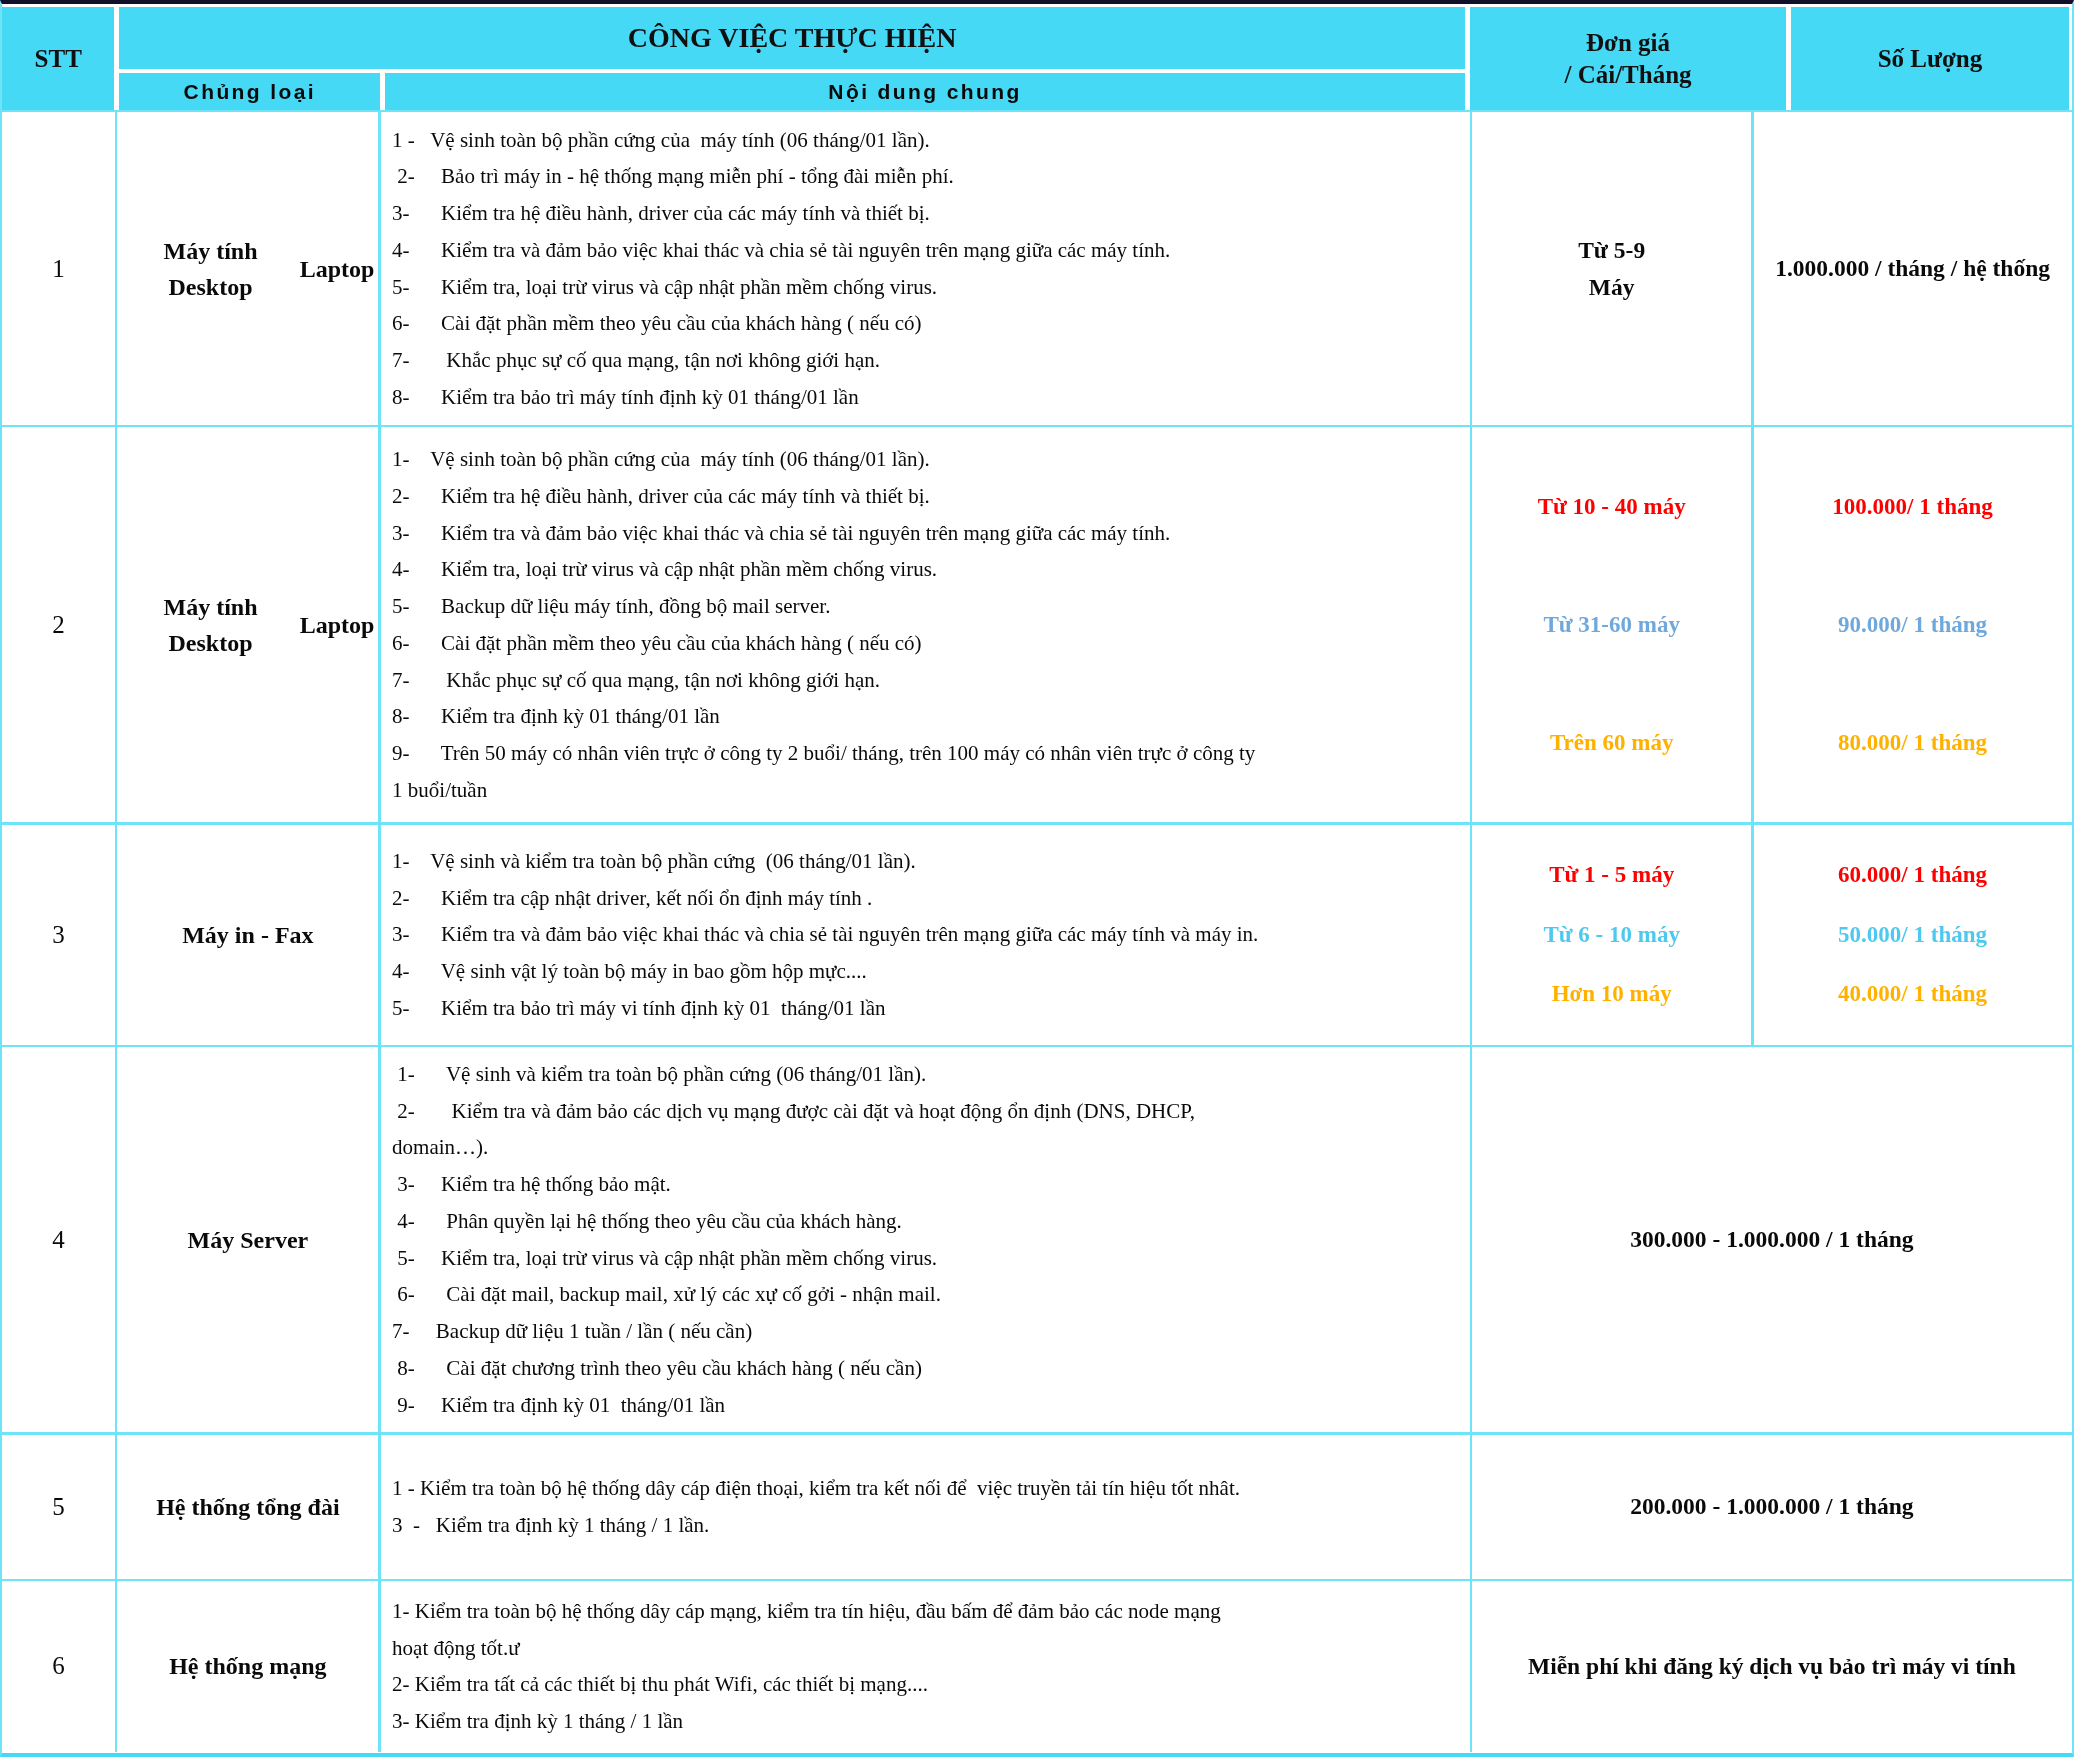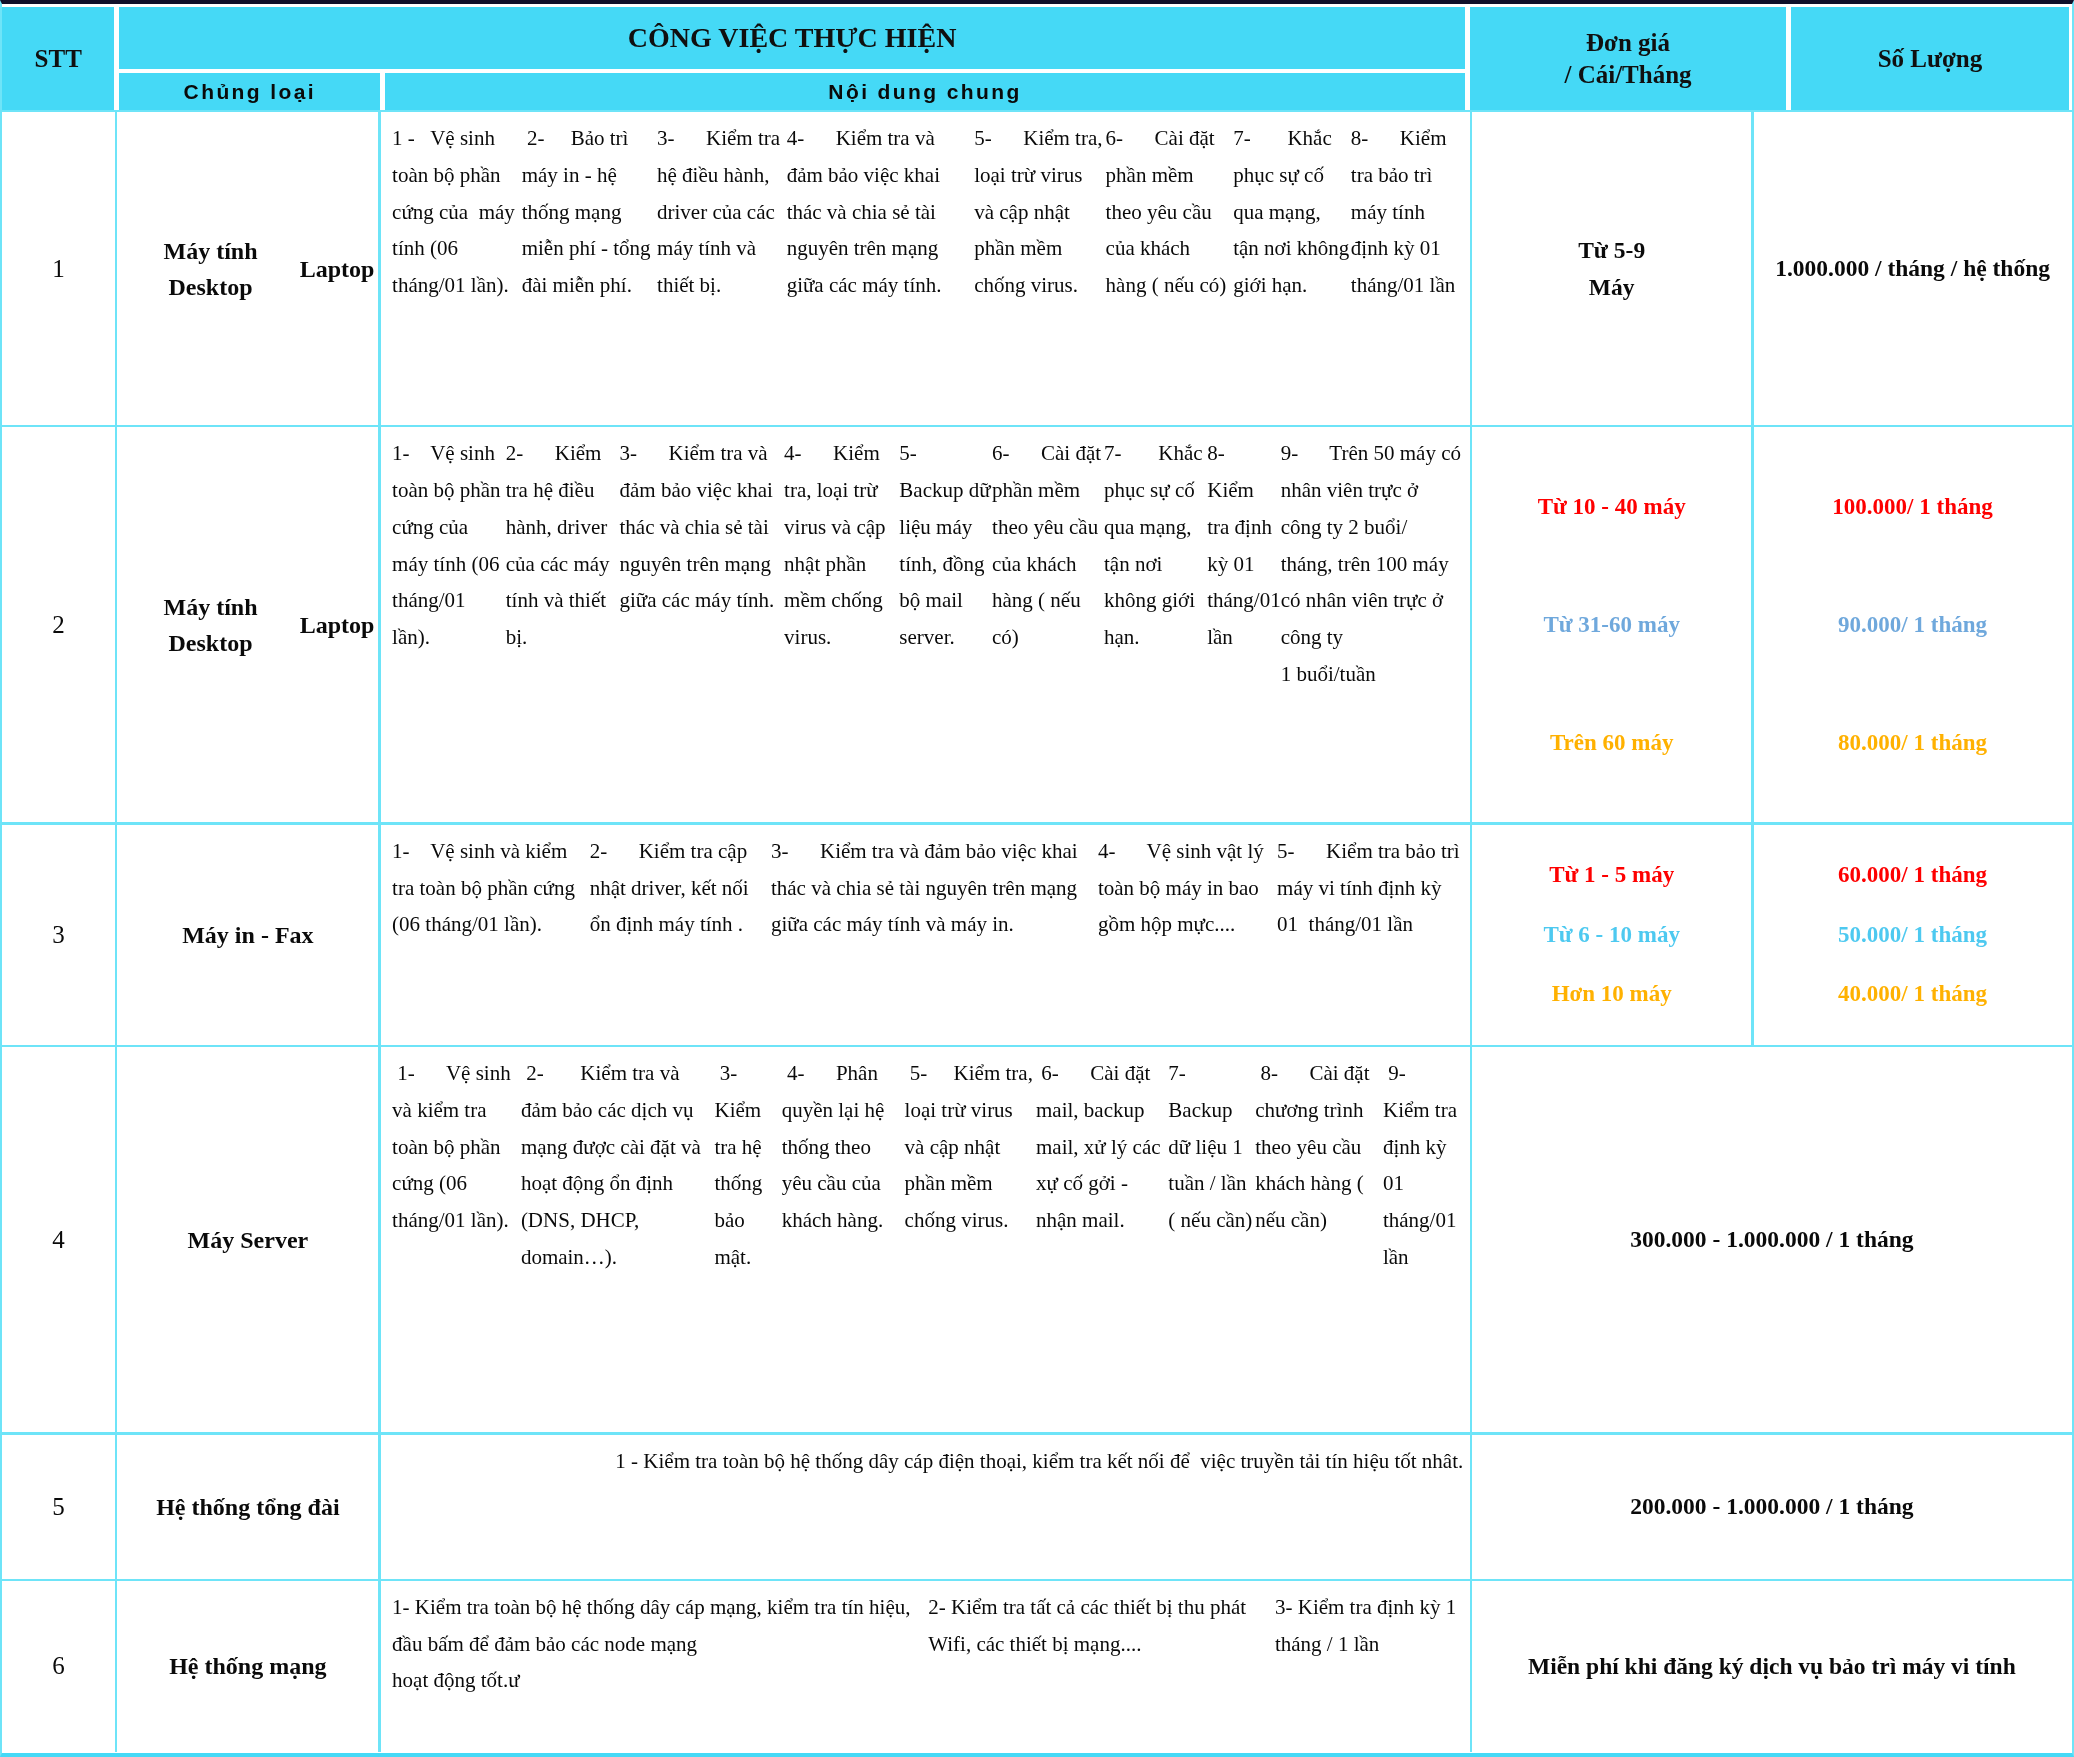--- a/index.html
+++ b/index.html
@@ -63,21 +63,21 @@
     font-size:25px;
   }
   .type {
     display:flex; flex-direction:row;
     align-items:center; justify-content:center;
     text-align:center;
     font-weight:bold; font-size:24px; line-height:1.5;
     padding:0 4px;
   }
   .content {
-    display:flex; flex-direction:row; justify-content:flex-end;
+    display:flex; flex-direction:column; justify-content:center;
     padding:8px 6.5px 8px 11.3px;
   }
   .content .item {
     font-size:21px; line-height:1.75;
     white-space:pre-wrap;
   }
   .qty, .price {
     display:flex; flex-direction:column;
     align-items:center; justify-content:center;
     text-align:center;
@@ -219,20 +219,21 @@
         <div class="item"> 9-     Kiểm tra định kỳ 01  tháng/01 lần</div>
       </div>
     <div class="cell merged">300.000 - 1.000.000 / 1 tháng</div>
 
     <div class="cell stt">5</div>
     <div class="cell type">
         <div class="type-line">Hệ thống tổng đài</div>
       </div>
     <div class="cell content">
         <div class="item">1 - Kiểm tra toàn bộ hệ thống dây cáp điện thoại, kiểm tra kết nối để  việc truyền tải tín hiệu tốt nhât.</div>
+        <div class="item">3  -   Kiểm tra định kỳ 1 tháng / 1 lần.</div>
       </div>
     <div class="cell merged">200.000 - 1.000.000 / 1 tháng</div>
 
     <div class="cell stt">6</div>
     <div class="cell type">
         <div class="type-line">Hệ thống mạng</div>
       </div>
     <div class="cell content">
         <div class="item">1- Kiểm tra toàn bộ hệ thống dây cáp mạng, kiểm tra tín hiệu, đầu bấm để đảm bảo các node mạng
 hoạt động tốt.ư</div>

